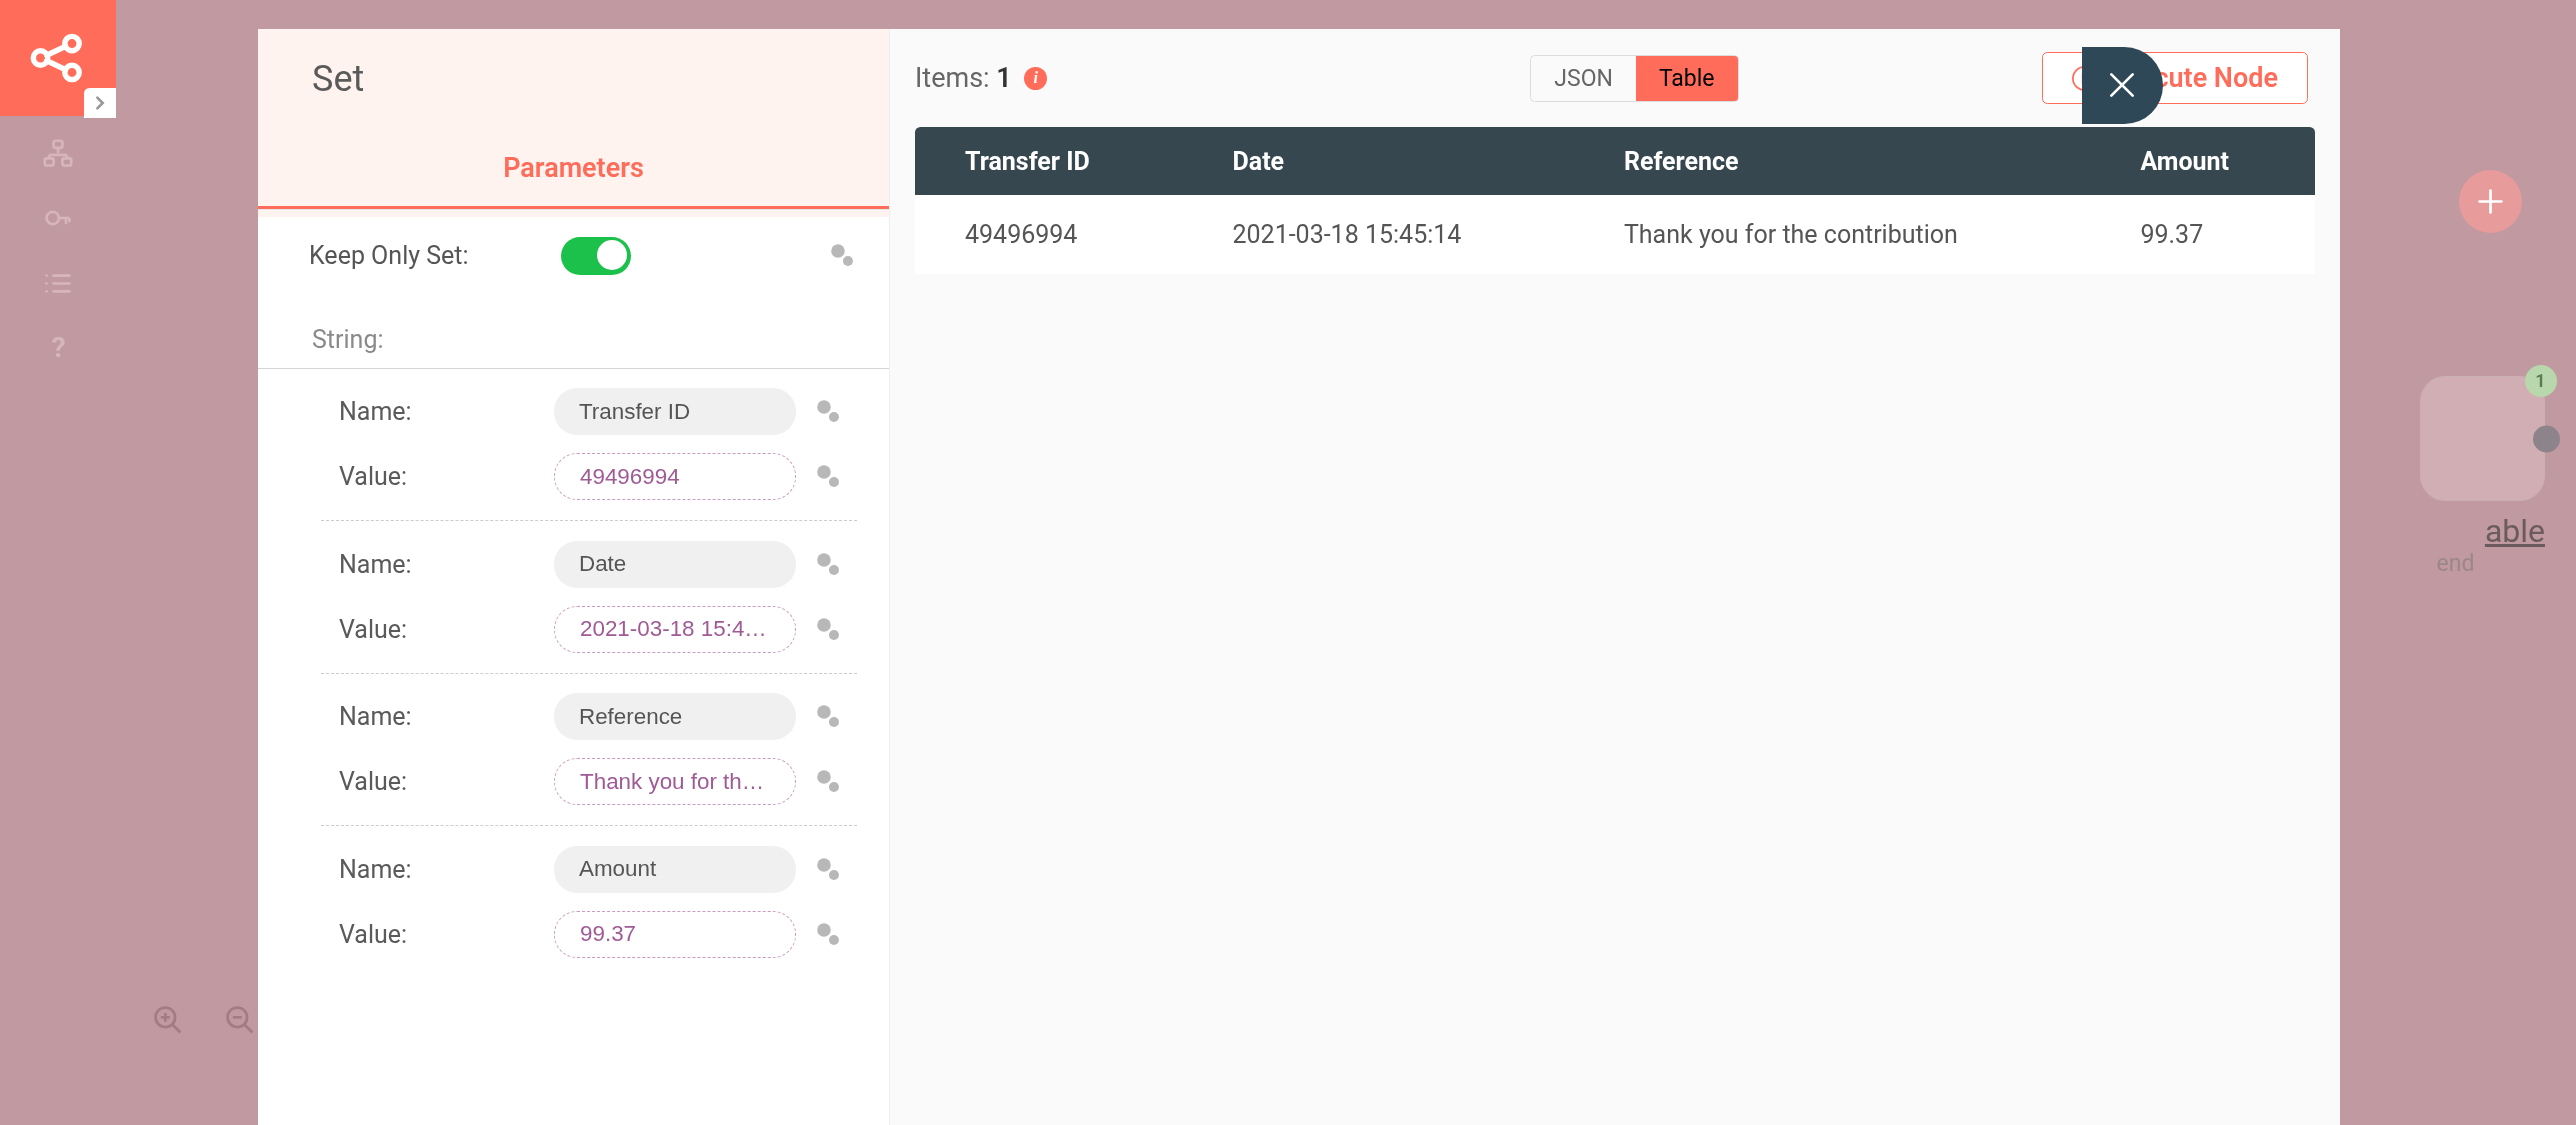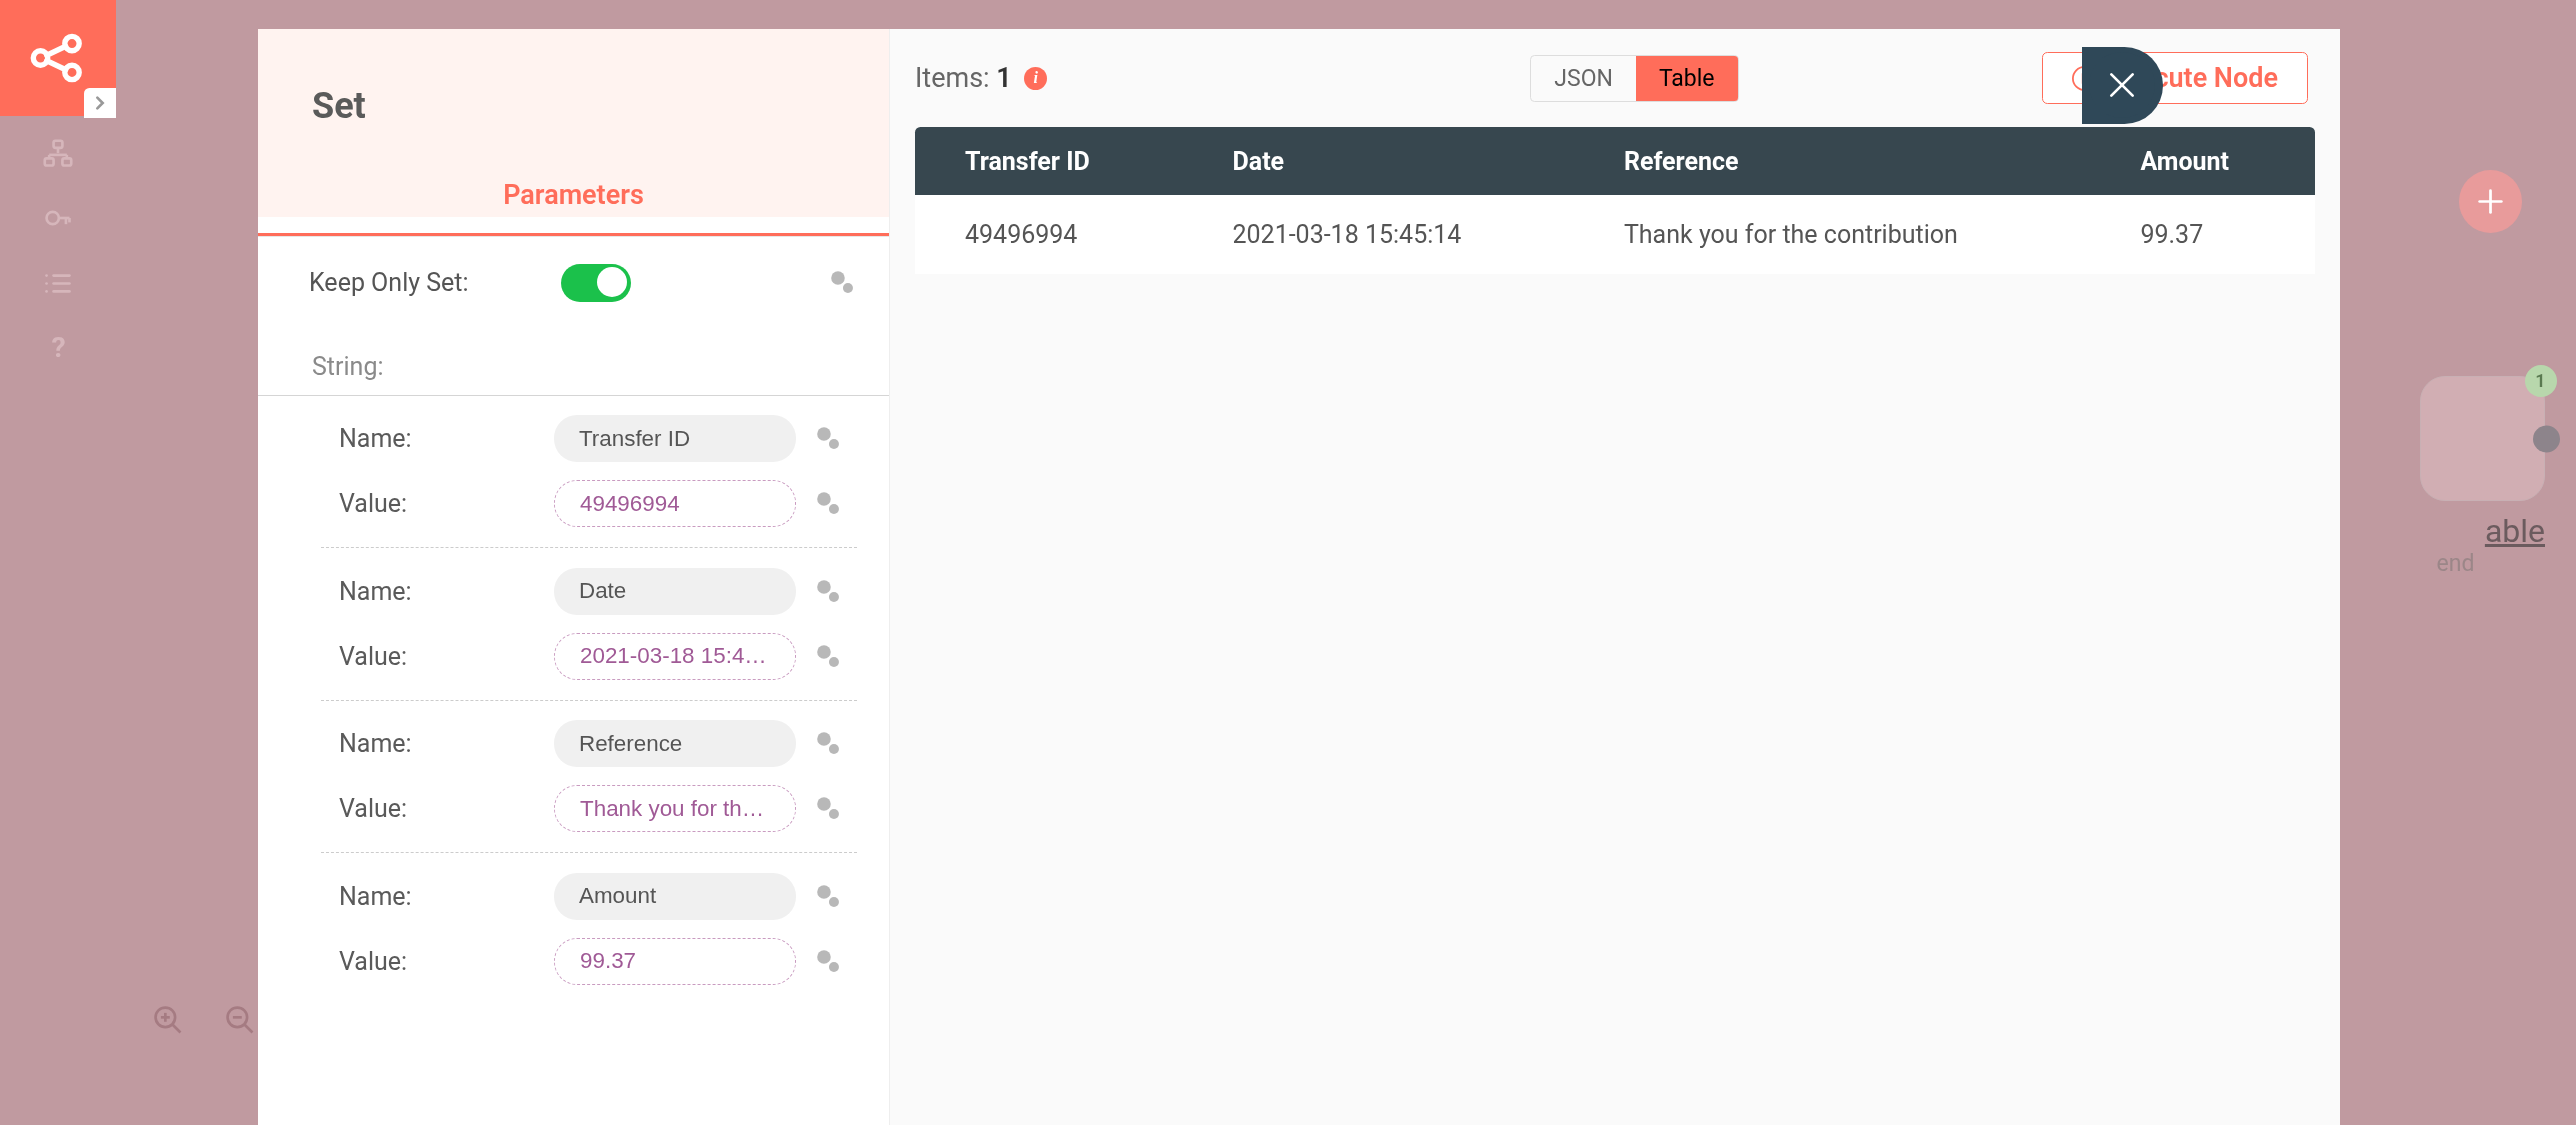--- a/index.html
+++ b/index.html
@@ -148,23 +148,23 @@
 
 
 .left-panel {
   width: 632px;
   height: 100%;
   border-right: 0.9px solid #eee;
   overflow-y: auto;
   background: linear-gradient(to bottom, #fff3f0 0%, #fff3f0 188px, #fff 188px);
 }
 .panel-title {
-  padding: 56px 54px 27px;
+  padding: 29px 54px 27px;
   font-size: 36px;
-  font-weight: 700;
+  font-weight: 400;
   color: #5a5a5a;
 }
 .tabs {
   display: flex;
   border-bottom: 0.9px solid #e7e7e7;
   gap: 32px;
 }
 .tab {
   flex: 1;
   text-align: center;

